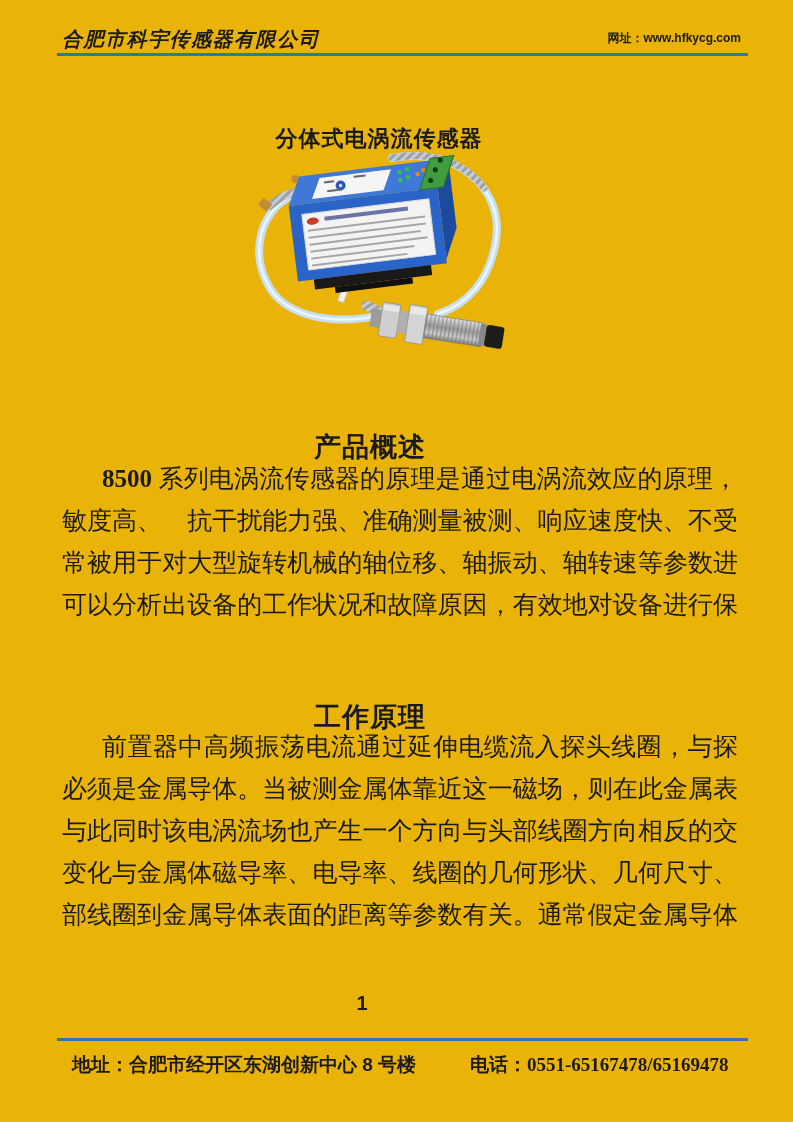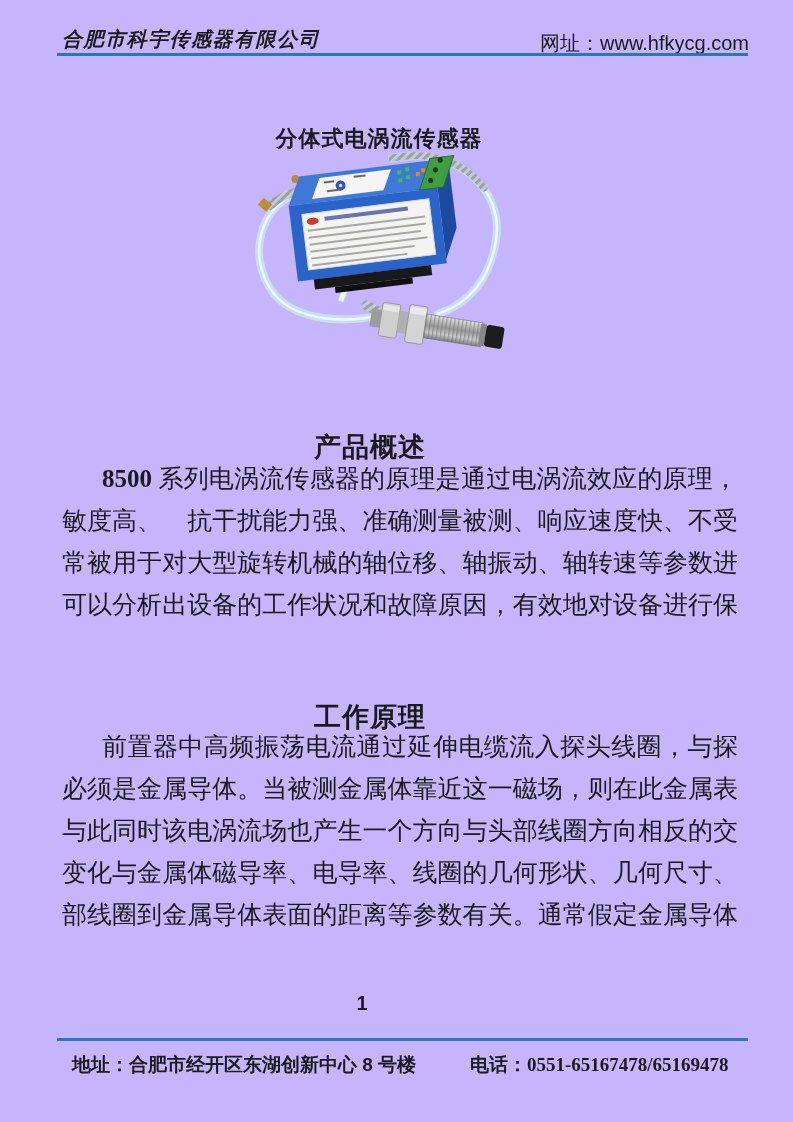--- a/index.html
+++ b/index.html
@@ -1,25 +1,25 @@
 <!DOCTYPE html>
 <html style="--rule-blue: #2e75b6; --box-blue: #2b64c8; --box-blue-light: #4078d8; --box-blue-dark: #1c4a9e; --terminal-green: #3f9e3f; --cable-blue: #c7dff0; --tip-black: #1d1d1d; --brass: #bd8c35; --led-green: #35c24d; --logo-red: #cf3b2a; --orange: #e08a1e;"><head>
 <meta charset="utf-8">
 <style>
   html,body{margin:0;padding:0;background:#ffffff;}
   .page{
-    position:relative;width:793px;height:1122px;background:#c4b5fd;
+    position:relative;width:793px;height:1122px;background:#eab308;
     font-family:"Liberation Serif","DejaVu Serif",serif;color:#1a1a1a;overflow:hidden;
   }
   .hdr-company{
     position:absolute;left:62px;top:26px;font-size:20px;font-weight:bold;font-style:italic;
     letter-spacing:1.5px;white-space:nowrap;
   }
   .hdr-site{
-    position:absolute;right:44px;top:30px;font-size:20px;font-weight:normal;white-space:nowrap;
+    position:absolute;right:52px;top:30px;font-size:12px;font-weight:bold;white-space:nowrap;
     font-family:"Liberation Sans","DejaVu Sans",sans-serif;
   }
   .rule{position:absolute;left:57px;width:691px;height:3px;background:var(--rule-blue,#2e75b6);}
   .hdr-rule{top:53px;}
   .ftr-rule{top:1038px;}
   .doc-title{
     position:absolute;left:0;top:116px;width:742px;text-align:center;
     font-size:22px;font-weight:bold;margin:8px;letter-spacing:1px;
   }
   .figure{position:absolute;left:244px;top:146px;width:272px;height:214px;margin:0;padding:0;}

